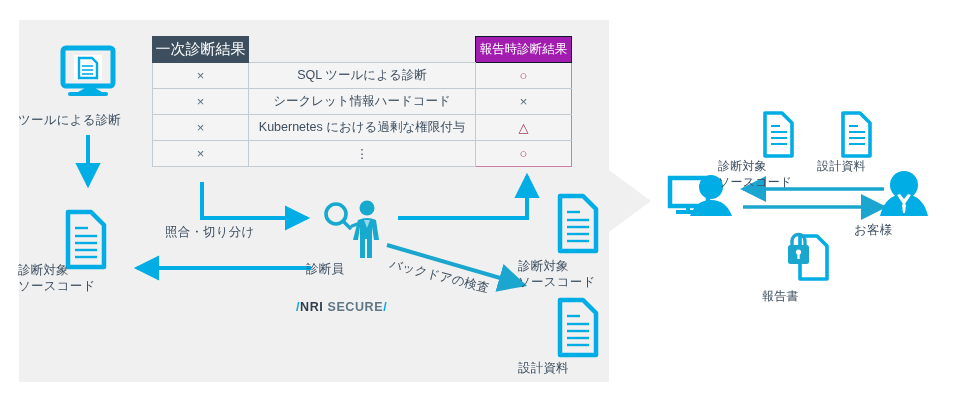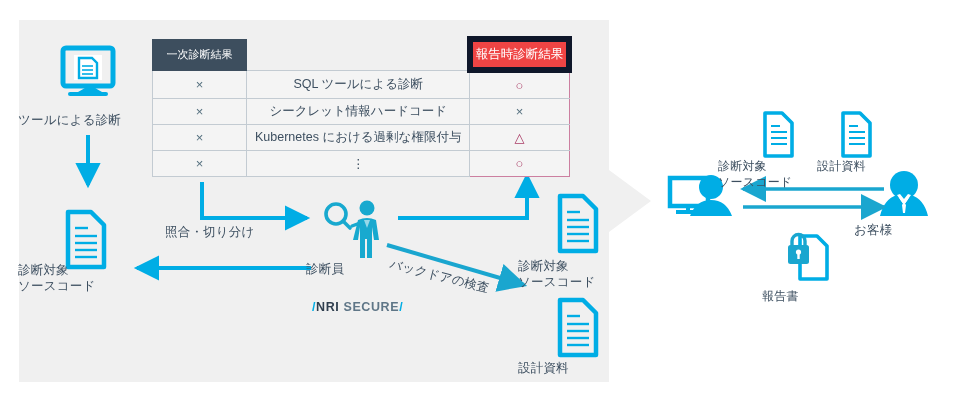--- a/index.html
+++ b/index.html
@@ -17,43 +17,43 @@
   }
 
   
   .lbl{position:absolute;font-size:12.5px;line-height:16px;color:#3d4f60;letter-spacing:.2px;}
   .lbl.small{font-size:12px;}
 
   
   .tbl{position:absolute;left:152px;top:36px;width:420px;border-collapse:collapse;}
   .tbl td,.tbl th{border:1px solid #c3cbd2;height:25px;padding:0;text-align:center;
     font-size:12.5px;font-weight:normal;color:#3d4f60;background:#f4f4f4;}
-  .tbl th.h1{background:#3d4e5e;color:#ffffff;font-size:11px;border:1px solid #3d4e5e;width:96px;}
+  .tbl th.h1{background:#3d4e5e;color:#ffffff;font-size:15px;border:1px solid #3d4e5e;width:96px;}
   .tbl th.h2{background:#ffffff;border-top:none;border-left:none;border-right:none;
     border-bottom:1px solid #c3cbd2;background:#f0f0f0;}
-  .tbl th.h3{background:#ef4444;color:#ffffff;font-size:12.5px;border:6px solid #0f172a;width:96px;}
+  .tbl th.h3{background:#a21caf;color:#ffffff;font-size:12.5px;border:1px solid #0f172a;width:96px;}
   .tbl td.c-first{width:96px;}
   .tbl td.c-mid{width:228px;}
   .tbl td.c-last{width:96px;border-left:1px solid #cc7fa0;border-right:1px solid #cc7fa0;}
   .tbl tr:last-child td.c-last{border-bottom:1px solid #cc7fa0;}
   .mark-o{color:#a93a64;font-size:13px;}
   .mark-t{color:#a93a64;font-size:13px;}
   .mark-x{color:#55707f;font-size:13px;}
   .dots{letter-spacing:0;font-size:13px;color:#55707f;}
 
   
   svg.ov{position:absolute;left:0;top:0;width:960px;height:412px;overflow:visible;}
 
   
   .rot{position:absolute;font-size:12.5px;color:#3d4f60;transform:rotate(14deg);
        transform-origin:left top;white-space:nowrap;}
 
   
   .nrilogo{position:absolute;left:296px;top:300px;width:92px;height:16px;
-           font-size:12.5px;letter-spacing:.6px;white-space:nowrap;margin-left:16px;}
+           font-size:12.5px;letter-spacing:.6px;white-space:nowrap;}
   .nrilogo .sl{color:#00ade5;font-weight:bold;}
   .nrilogo .n{color:#2f3e4e;font-weight:bold;}
   .nrilogo .s{color:#5f7687;font-weight:bold;}
 </style>
 </head>
 <body>
 
 <div class="canvas">
 
   <div class="gray-panel"></div>

